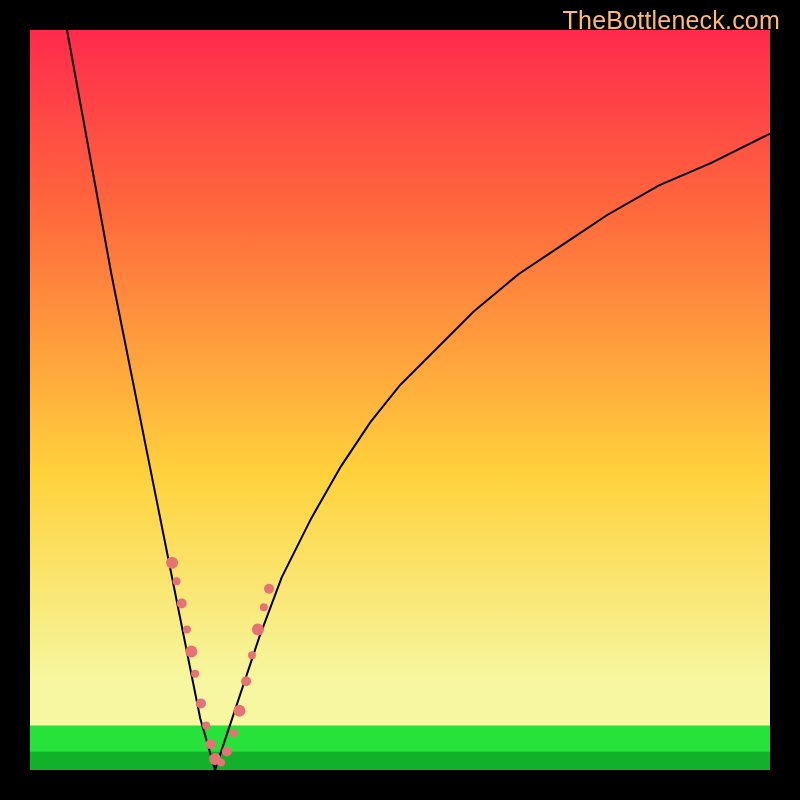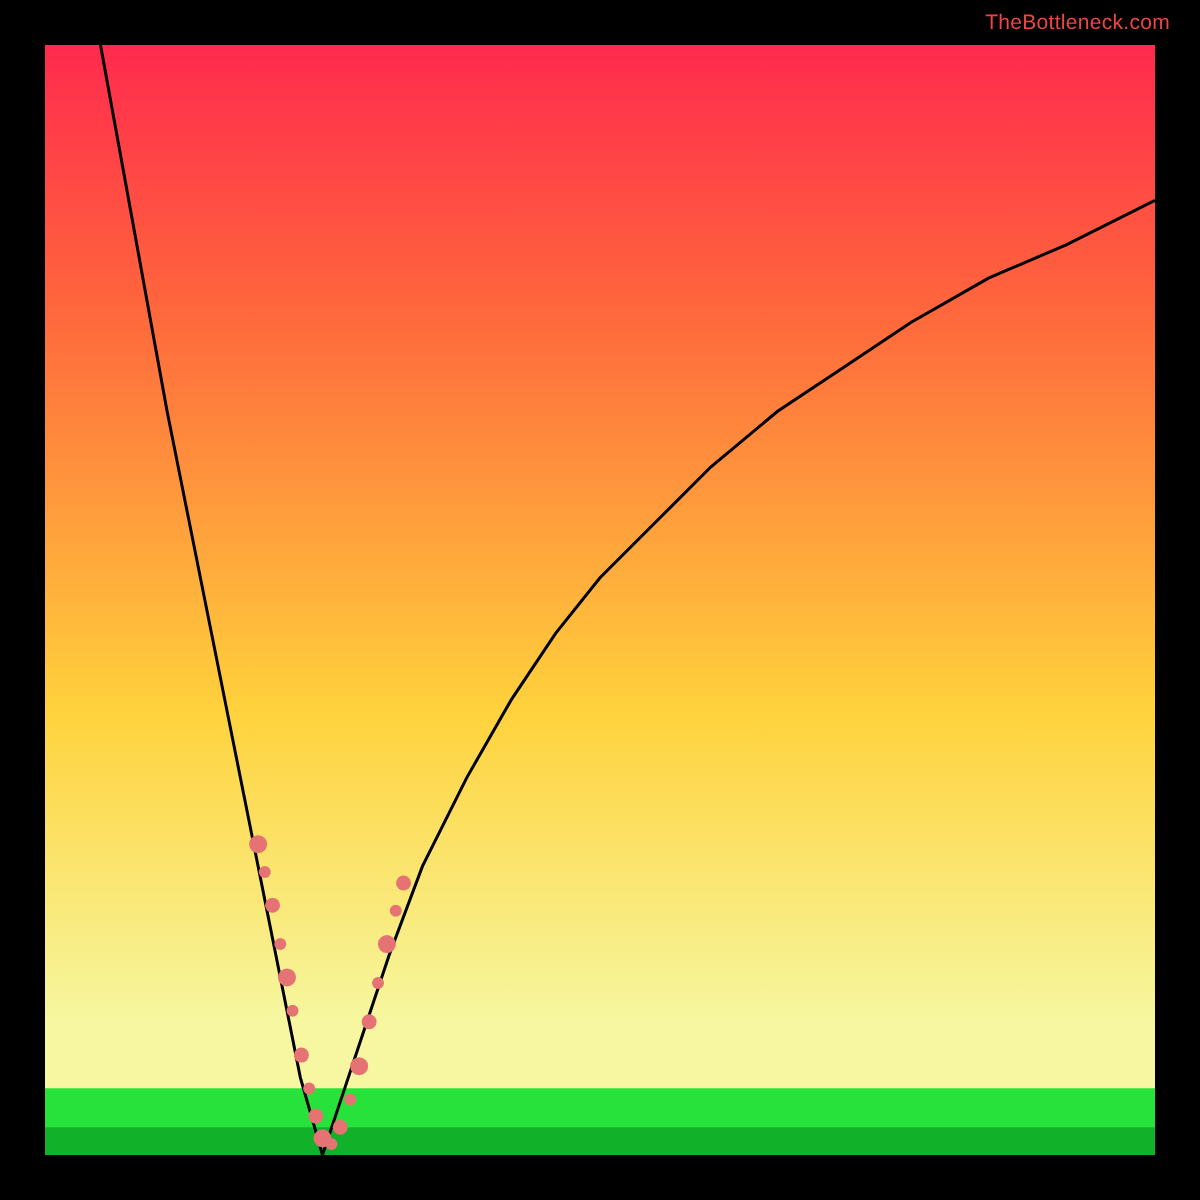--- a/index.html
+++ b/index.html
@@ -21,22 +21,22 @@
     left: 30px;
     top: 30px;
     width: 740px;
     height: 740px;
     overflow: hidden;
   }
   .watermark {
     position: absolute;
     top: 6px;
     right: 20px;
-    color: #ef4444;
-    font-size: 14px;
+    color: #fdba74;
+    font-size: 25px;
     font-weight: 500;
     letter-spacing: 0.2px;
     user-select: none;
   }
   svg { display: block; }
 </style>
 </head>
 <body>
 
 <div class="frame">

